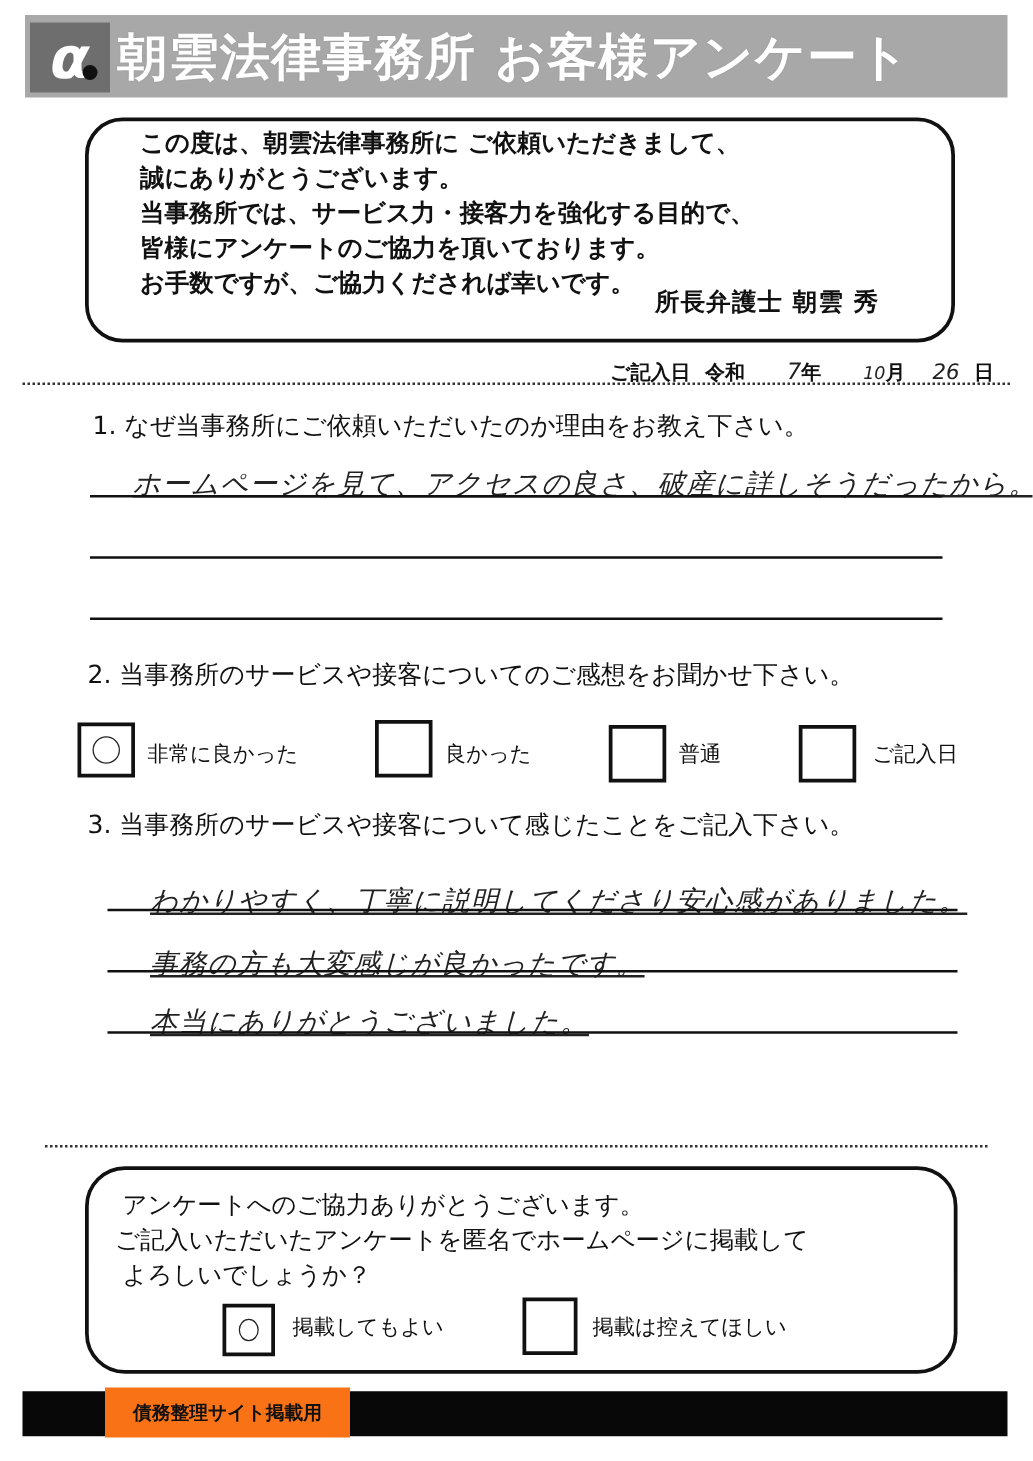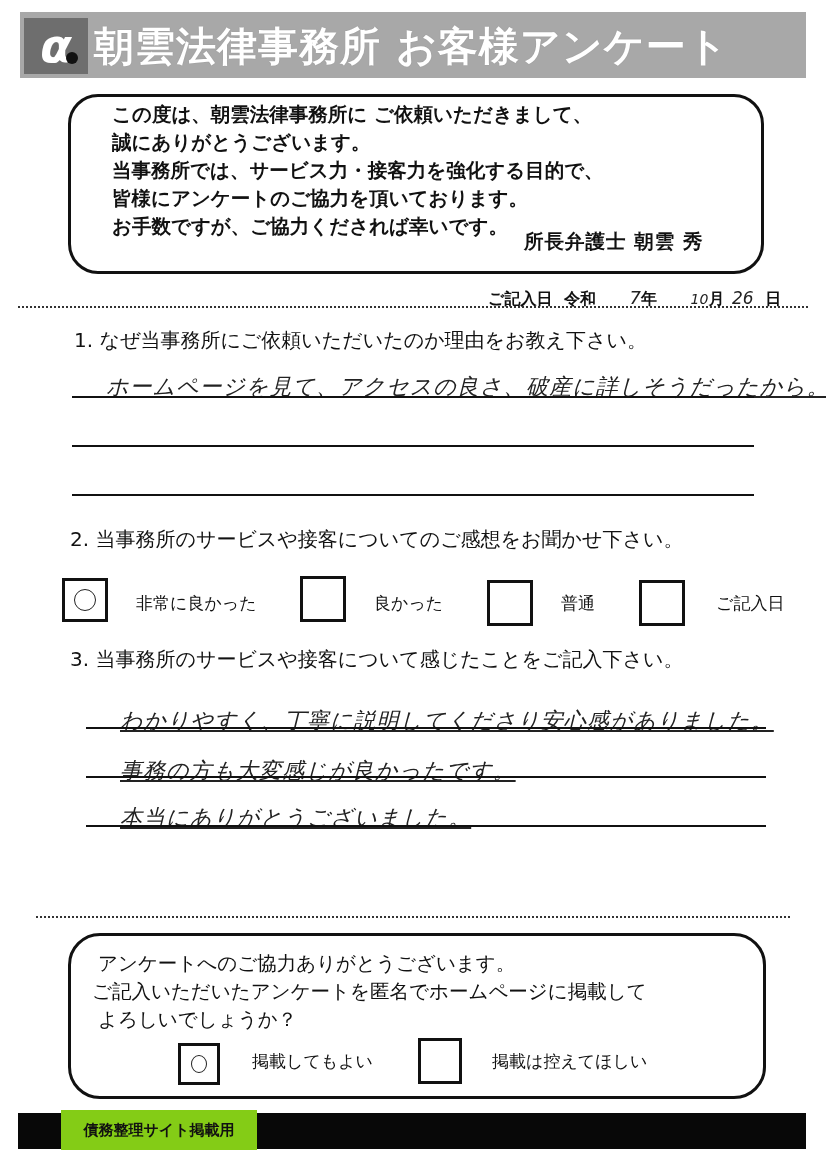--- a/index.html
+++ b/index.html
@@ -45,29 +45,29 @@
   }
   .ans-line { height:0; border-top:2px solid #111; }
   .handwriting {
     font-size:22px; white-space:nowrap; font-style:italic; color:#222; letter-spacing:1px;text-decoration:underline;
   }
   .checkbox {
     border:3px solid #111; box-sizing:border-box; background:#fff;
     display:flex; align-items:center; justify-content:center;
   }
   .mark-circle { width:20px; height:20px; border:1.5px solid #222; border-radius:50%; }
-  .opt-label { font-size:17px; white-space:nowrap;margin-left:18px; }
+  .opt-label { font-size:17px; white-space:nowrap; }
   .consent-box {
     left:68px; top:933px; width:698px; height:166px; border:3px solid #111; border-radius:32px;
     box-sizing:border-box;
   }
   .consent-line { left:98px; font-size:19.5px; white-space:nowrap; line-height:26px; }
   .footer-bar { left:18px; top:1113px; width:788px; height:36px; background:#080808; }
   .footer-tag {
-    left:61px; top:1110px; width:196px; height:40px; background:#84cc16;
+    left:84px; top:1110px; width:196px; height:40px; background:#f97316;
     display:flex; align-items:center; justify-content:center; font-weight:bold; font-size:15px; color:#111;
   }
 </style>
 </head>
 <body>
 
 <div class="abs banner"></div>
 <div class="abs logo-box">
   <span class="logo-a">α</span>
 </div>
@@ -80,21 +80,21 @@
 <div class="abs intro-line" style="top:159px">当事務所では、サービス力・接客力を強化する目的で、</div>
 <div class="abs intro-line" style="top:187px">皆様にアンケートのご協力を頂いております。</div>
 <div class="abs intro-line" style="top:215px">お手数ですが、ご協力くだされば幸いです。</div>
 <div class="abs signature">所長弁護士 朝雲 秀</div>
 
 <div class="abs date-row">
   <span>ご記入日</span>
   <span style="margin-left:6px">令和</span>
   <span class="hand" style="margin-left:28px;font-size:18px">7</span><span>年</span>
   <span class="hand" style="margin-left:28px;font-size:14px">10</span><span>月</span>
-  <span class="hand" style="margin-left:2px;font-size:17px">26</span>
+  <span class="hand" style="margin-left:16px;font-size:17px">26</span>
   <span style="margin-left:6px">日</span>
 </div>
 <div class="abs dotted" style="left:18px;top:306px;width:790px"></div>
 
 <div class="abs question" style="left:74px;top:327px">1. なぜ当事務所にご依頼いただいたのか理由をお教え下さい。</div>
 <div class="abs handwriting" style="left:106px;top:372px">ホームページを見て、アクセスの良さ、破産に詳しそうだったから。</div>
 <div class="abs ans-line" style="left:72px;top:396px;width:682px"></div>
 <div class="abs ans-line" style="left:72px;top:445px;width:682px"></div>
 <div class="abs ans-line" style="left:72px;top:494px;width:682px"></div>
 

